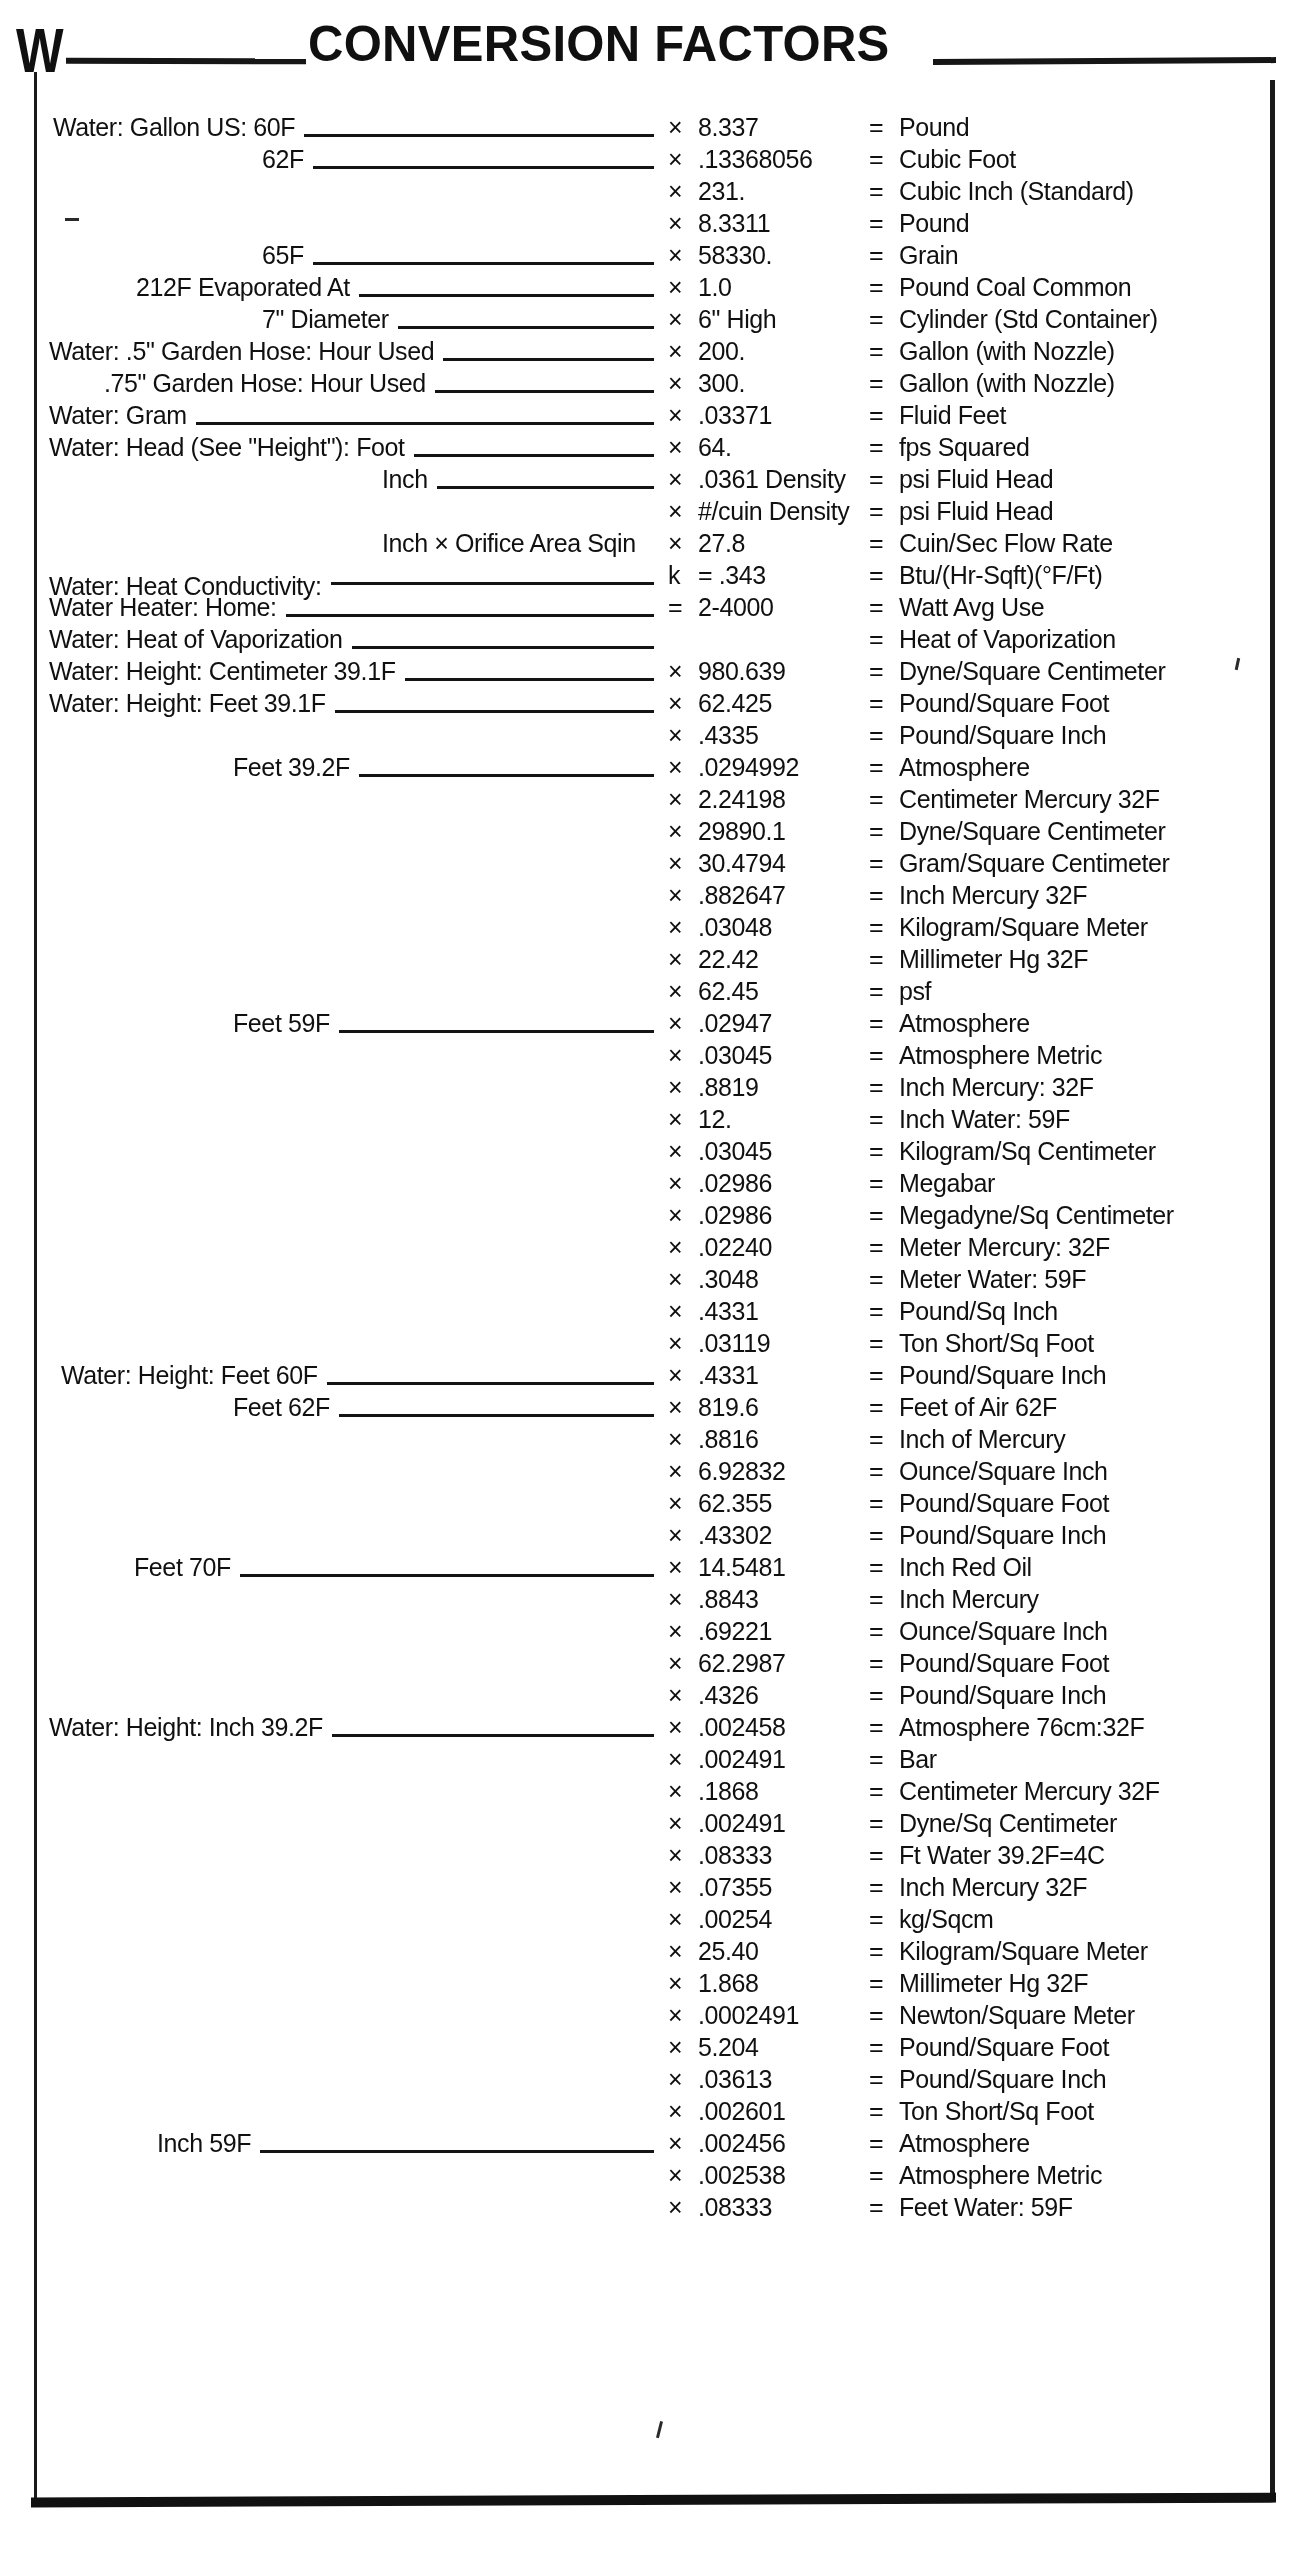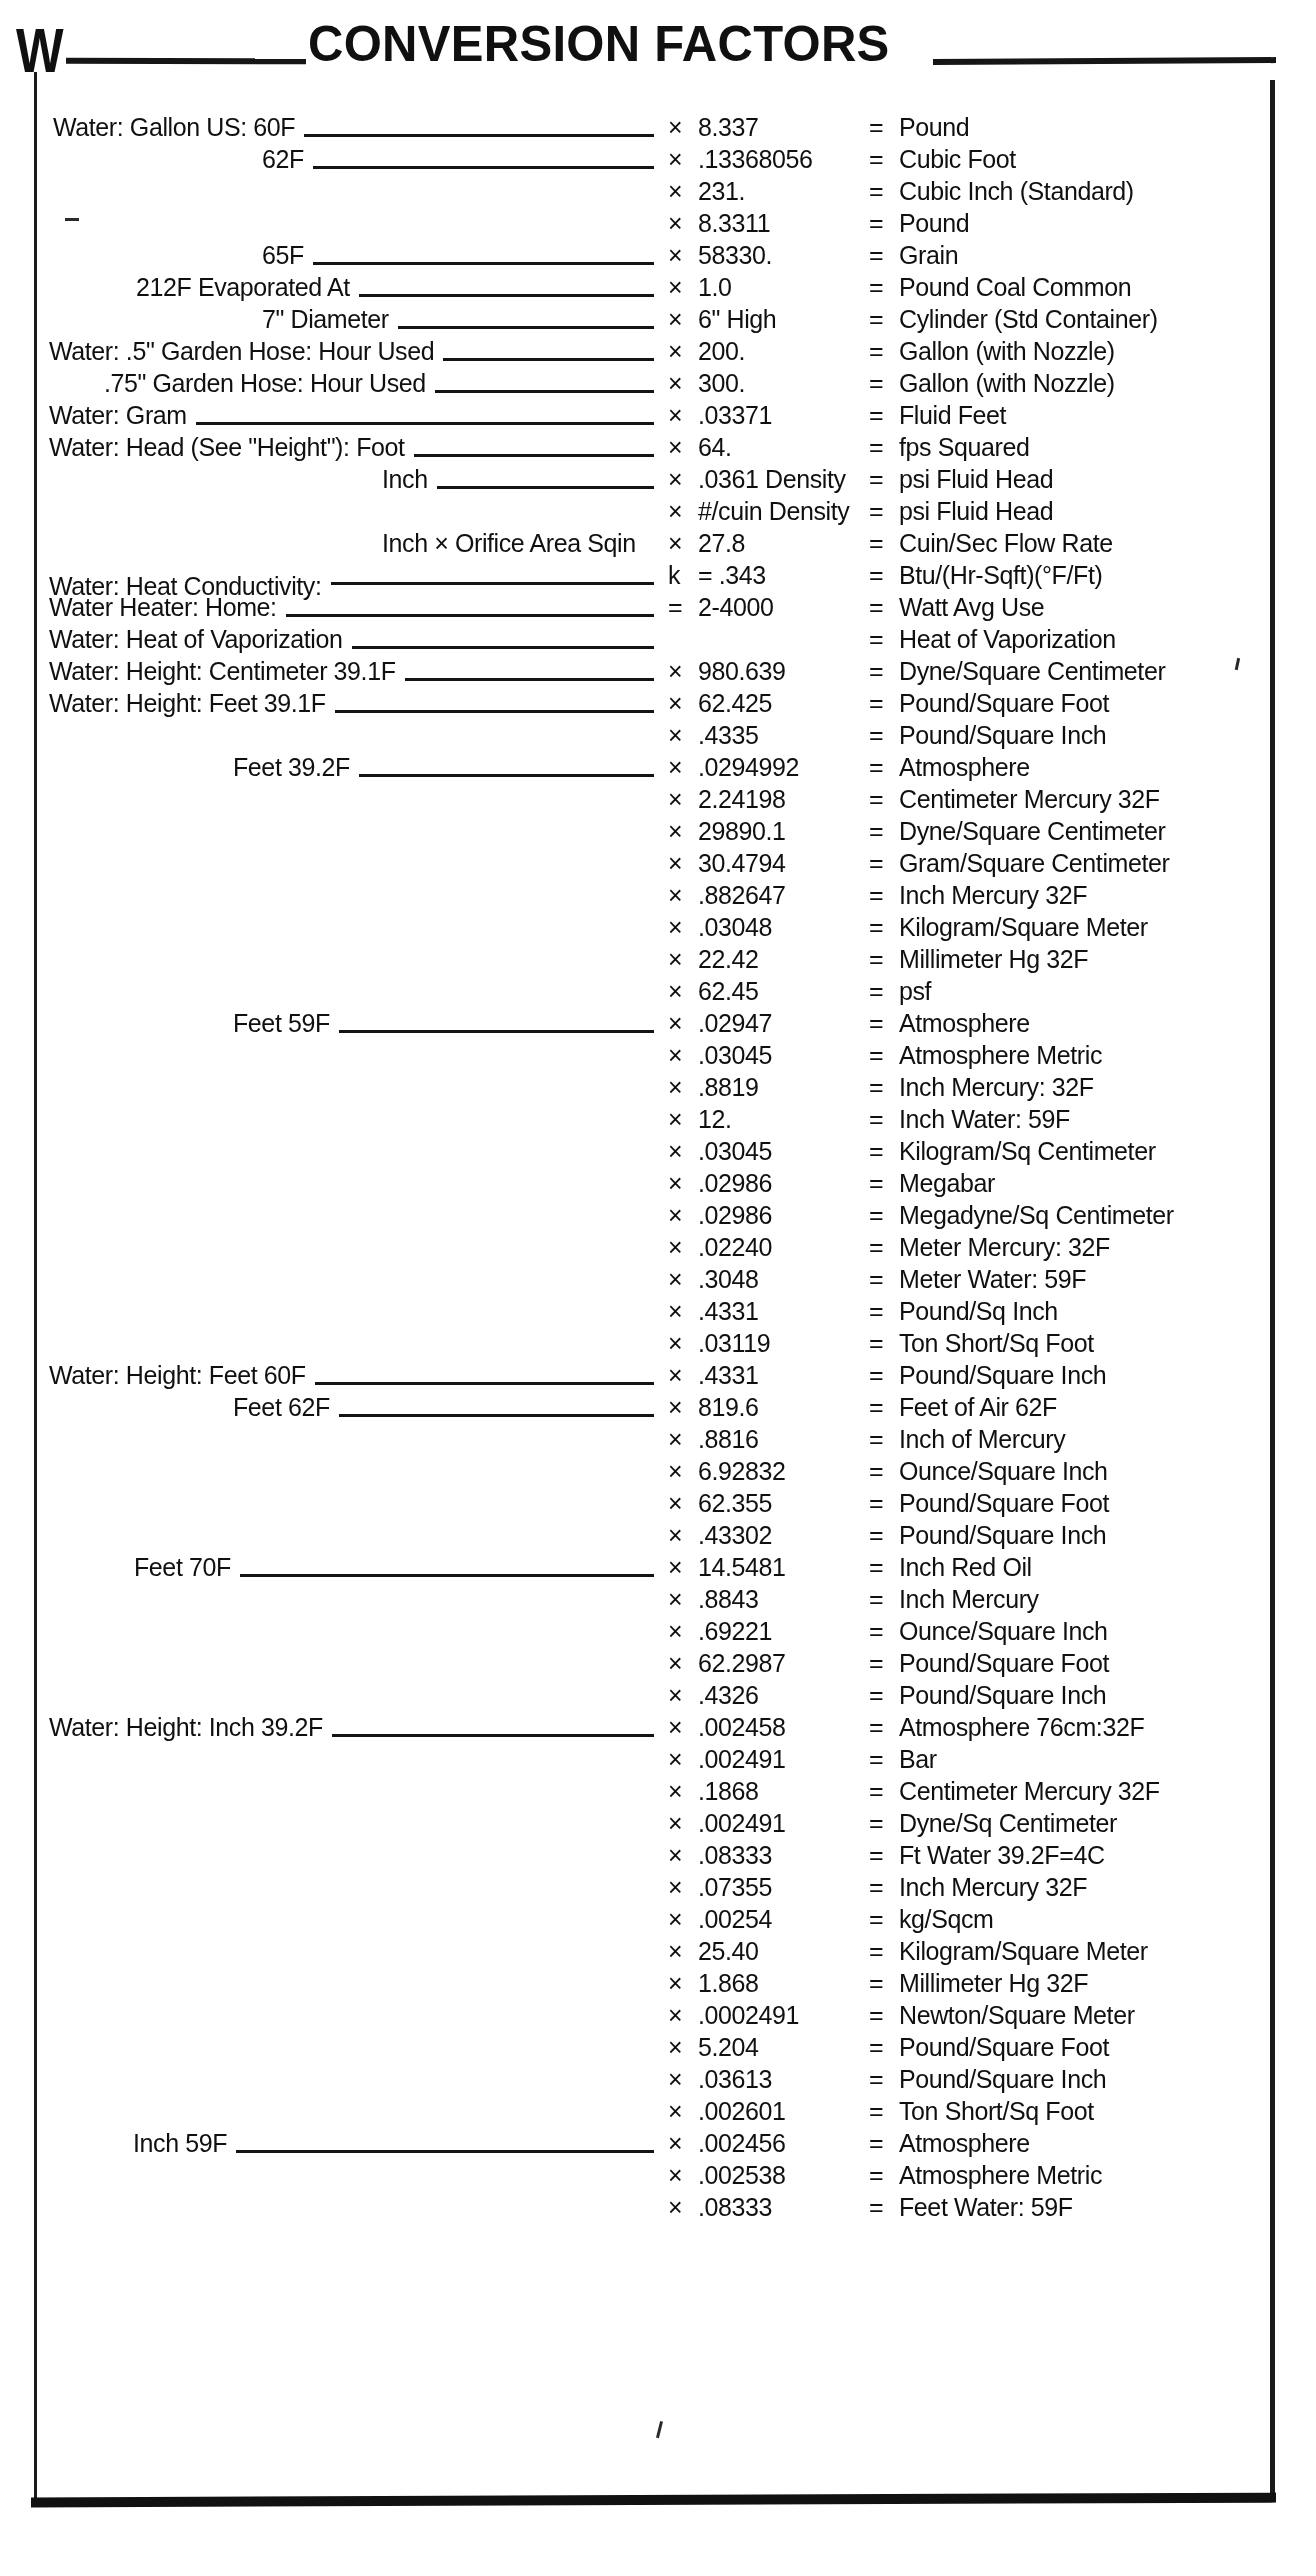--- a/index.html
+++ b/index.html
@@ -105,21 +105,21 @@
       <div class="row"><span class="lbl" style="margin-left: 0px;"></span><span class="leader off"></span><span class="fact"><span class="sym">×</span><span class="txt">.03045</span></span><span class="res"><span class="sym">=</span><span class="txt">Atmosphere Metric</span></span></div>
       <div class="row"><span class="lbl" style="margin-left: 0px;"></span><span class="leader off"></span><span class="fact"><span class="sym">×</span><span class="txt">.8819</span></span><span class="res"><span class="sym">=</span><span class="txt">Inch Mercury: 32F</span></span></div>
       <div class="row"><span class="lbl" style="margin-left: 0px;"></span><span class="leader off"></span><span class="fact"><span class="sym">×</span><span class="txt">12.</span></span><span class="res"><span class="sym">=</span><span class="txt">Inch Water: 59F</span></span></div>
       <div class="row"><span class="lbl" style="margin-left: 0px;"></span><span class="leader off"></span><span class="fact"><span class="sym">×</span><span class="txt">.03045</span></span><span class="res"><span class="sym">=</span><span class="txt">Kilogram/Sq Centimeter</span></span></div>
       <div class="row"><span class="lbl" style="margin-left: 0px;"></span><span class="leader off"></span><span class="fact"><span class="sym">×</span><span class="txt">.02986</span></span><span class="res"><span class="sym">=</span><span class="txt">Megabar</span></span></div>
       <div class="row"><span class="lbl" style="margin-left: 0px;"></span><span class="leader off"></span><span class="fact"><span class="sym">×</span><span class="txt">.02986</span></span><span class="res"><span class="sym">=</span><span class="txt">Megadyne/Sq Centimeter</span></span></div>
       <div class="row"><span class="lbl" style="margin-left: 0px;"></span><span class="leader off"></span><span class="fact"><span class="sym">×</span><span class="txt">.02240</span></span><span class="res"><span class="sym">=</span><span class="txt">Meter Mercury: 32F</span></span></div>
       <div class="row"><span class="lbl" style="margin-left: 0px;"></span><span class="leader off"></span><span class="fact"><span class="sym">×</span><span class="txt">.3048</span></span><span class="res"><span class="sym">=</span><span class="txt">Meter Water: 59F</span></span></div>
       <div class="row"><span class="lbl" style="margin-left: 0px;"></span><span class="leader off"></span><span class="fact"><span class="sym">×</span><span class="txt">.4331</span></span><span class="res"><span class="sym">=</span><span class="txt">Pound/Sq Inch</span></span></div>
       <div class="row"><span class="lbl" style="margin-left: 0px;"></span><span class="leader off"></span><span class="fact"><span class="sym">×</span><span class="txt">.03119</span></span><span class="res"><span class="sym">=</span><span class="txt">Ton Short/Sq Foot</span></span></div>
-      <div class="row"><span class="lbl" style="margin-left: 0px;">Water: Height: Feet 60F</span><span class="leader"></span><span class="fact"><span class="sym">×</span><span class="txt">.4331</span></span><span class="res"><span class="sym">=</span><span class="txt">Pound/Square Inch</span></span></div>
+      <div class="row"><span class="lbl" style="margin-left: 12px;">Water: Height: Feet 60F</span><span class="leader"></span><span class="fact"><span class="sym">×</span><span class="txt">.4331</span></span><span class="res"><span class="sym">=</span><span class="txt">Pound/Square Inch</span></span></div>
       <div class="row"><span class="lbl" style="margin-left: 184px;">Feet 62F</span><span class="leader"></span><span class="fact"><span class="sym">×</span><span class="txt">819.6</span></span><span class="res"><span class="sym">=</span><span class="txt">Feet of Air 62F</span></span></div>
       <div class="row"><span class="lbl" style="margin-left: 0px;"></span><span class="leader off"></span><span class="fact"><span class="sym">×</span><span class="txt">.8816</span></span><span class="res"><span class="sym">=</span><span class="txt">Inch of Mercury</span></span></div>
       <div class="row"><span class="lbl" style="margin-left: 0px;"></span><span class="leader off"></span><span class="fact"><span class="sym">×</span><span class="txt">6.92832</span></span><span class="res"><span class="sym">=</span><span class="txt">Ounce/Square Inch</span></span></div>
       <div class="row"><span class="lbl" style="margin-left: 0px;"></span><span class="leader off"></span><span class="fact"><span class="sym">×</span><span class="txt">62.355</span></span><span class="res"><span class="sym">=</span><span class="txt">Pound/Square Foot</span></span></div>
       <div class="row"><span class="lbl" style="margin-left: 0px;"></span><span class="leader off"></span><span class="fact"><span class="sym">×</span><span class="txt">.43302</span></span><span class="res"><span class="sym">=</span><span class="txt">Pound/Square Inch</span></span></div>
       <div class="row"><span class="lbl" style="margin-left: 85px;">Feet 70F</span><span class="leader"></span><span class="fact"><span class="sym">×</span><span class="txt">14.5481</span></span><span class="res"><span class="sym">=</span><span class="txt">Inch Red Oil</span></span></div>
       <div class="row"><span class="lbl" style="margin-left: 0px;"></span><span class="leader off"></span><span class="fact"><span class="sym">×</span><span class="txt">.8843</span></span><span class="res"><span class="sym">=</span><span class="txt">Inch Mercury</span></span></div>
       <div class="row"><span class="lbl" style="margin-left: 0px;"></span><span class="leader off"></span><span class="fact"><span class="sym">×</span><span class="txt">.69221</span></span><span class="res"><span class="sym">=</span><span class="txt">Ounce/Square Inch</span></span></div>
       <div class="row"><span class="lbl" style="margin-left: 0px;"></span><span class="leader off"></span><span class="fact"><span class="sym">×</span><span class="txt">62.2987</span></span><span class="res"><span class="sym">=</span><span class="txt">Pound/Square Foot</span></span></div>
       <div class="row"><span class="lbl" style="margin-left: 0px;"></span><span class="leader off"></span><span class="fact"><span class="sym">×</span><span class="txt">.4326</span></span><span class="res"><span class="sym">=</span><span class="txt">Pound/Square Inch</span></span></div>
@@ -129,21 +129,21 @@
       <div class="row"><span class="lbl" style="margin-left: 0px;"></span><span class="leader off"></span><span class="fact"><span class="sym">×</span><span class="txt">.002491</span></span><span class="res"><span class="sym">=</span><span class="txt">Dyne/Sq Centimeter</span></span></div>
       <div class="row"><span class="lbl" style="margin-left: 0px;"></span><span class="leader off"></span><span class="fact"><span class="sym">×</span><span class="txt">.08333</span></span><span class="res"><span class="sym">=</span><span class="txt">Ft Water 39.2F=4C</span></span></div>
       <div class="row"><span class="lbl" style="margin-left: 0px;"></span><span class="leader off"></span><span class="fact"><span class="sym">×</span><span class="txt">.07355</span></span><span class="res"><span class="sym">=</span><span class="txt">Inch Mercury 32F</span></span></div>
       <div class="row"><span class="lbl" style="margin-left: 0px;"></span><span class="leader off"></span><span class="fact"><span class="sym">×</span><span class="txt">.00254</span></span><span class="res"><span class="sym">=</span><span class="txt">kg/Sqcm</span></span></div>
       <div class="row"><span class="lbl" style="margin-left: 0px;"></span><span class="leader off"></span><span class="fact"><span class="sym">×</span><span class="txt">25.40</span></span><span class="res"><span class="sym">=</span><span class="txt">Kilogram/Square Meter</span></span></div>
       <div class="row"><span class="lbl" style="margin-left: 0px;"></span><span class="leader off"></span><span class="fact"><span class="sym">×</span><span class="txt">1.868</span></span><span class="res"><span class="sym">=</span><span class="txt">Millimeter Hg 32F</span></span></div>
       <div class="row"><span class="lbl" style="margin-left: 0px;"></span><span class="leader off"></span><span class="fact"><span class="sym">×</span><span class="txt">.0002491</span></span><span class="res"><span class="sym">=</span><span class="txt">Newton/Square Meter</span></span></div>
       <div class="row"><span class="lbl" style="margin-left: 0px;"></span><span class="leader off"></span><span class="fact"><span class="sym">×</span><span class="txt">5.204</span></span><span class="res"><span class="sym">=</span><span class="txt">Pound/Square Foot</span></span></div>
       <div class="row"><span class="lbl" style="margin-left: 0px;"></span><span class="leader off"></span><span class="fact"><span class="sym">×</span><span class="txt">.03613</span></span><span class="res"><span class="sym">=</span><span class="txt">Pound/Square Inch</span></span></div>
       <div class="row"><span class="lbl" style="margin-left: 0px;"></span><span class="leader off"></span><span class="fact"><span class="sym">×</span><span class="txt">.002601</span></span><span class="res"><span class="sym">=</span><span class="txt">Ton Short/Sq Foot</span></span></div>
-      <div class="row"><span class="lbl" style="margin-left: 84px;">Inch 59F</span><span class="leader"></span><span class="fact"><span class="sym">×</span><span class="txt">.002456</span></span><span class="res"><span class="sym">=</span><span class="txt">Atmosphere</span></span></div>
+      <div class="row"><span class="lbl" style="margin-left: 108px;">Inch 59F</span><span class="leader"></span><span class="fact"><span class="sym">×</span><span class="txt">.002456</span></span><span class="res"><span class="sym">=</span><span class="txt">Atmosphere</span></span></div>
       <div class="row"><span class="lbl" style="margin-left: 0px;"></span><span class="leader off"></span><span class="fact"><span class="sym">×</span><span class="txt">.002538</span></span><span class="res"><span class="sym">=</span><span class="txt">Atmosphere Metric</span></span></div>
       <div class="row"><span class="lbl" style="margin-left: 0px;"></span><span class="leader off"></span><span class="fact"><span class="sym">×</span><span class="txt">.08333</span></span><span class="res"><span class="sym">=</span><span class="txt">Feet Water: 59F</span></span></div>
     </div>
 
   <div class="art art-dash"></div>
   <div class="art art-tick"></div>
   <div class="art art-apos"></div>
 
 
 </div>

